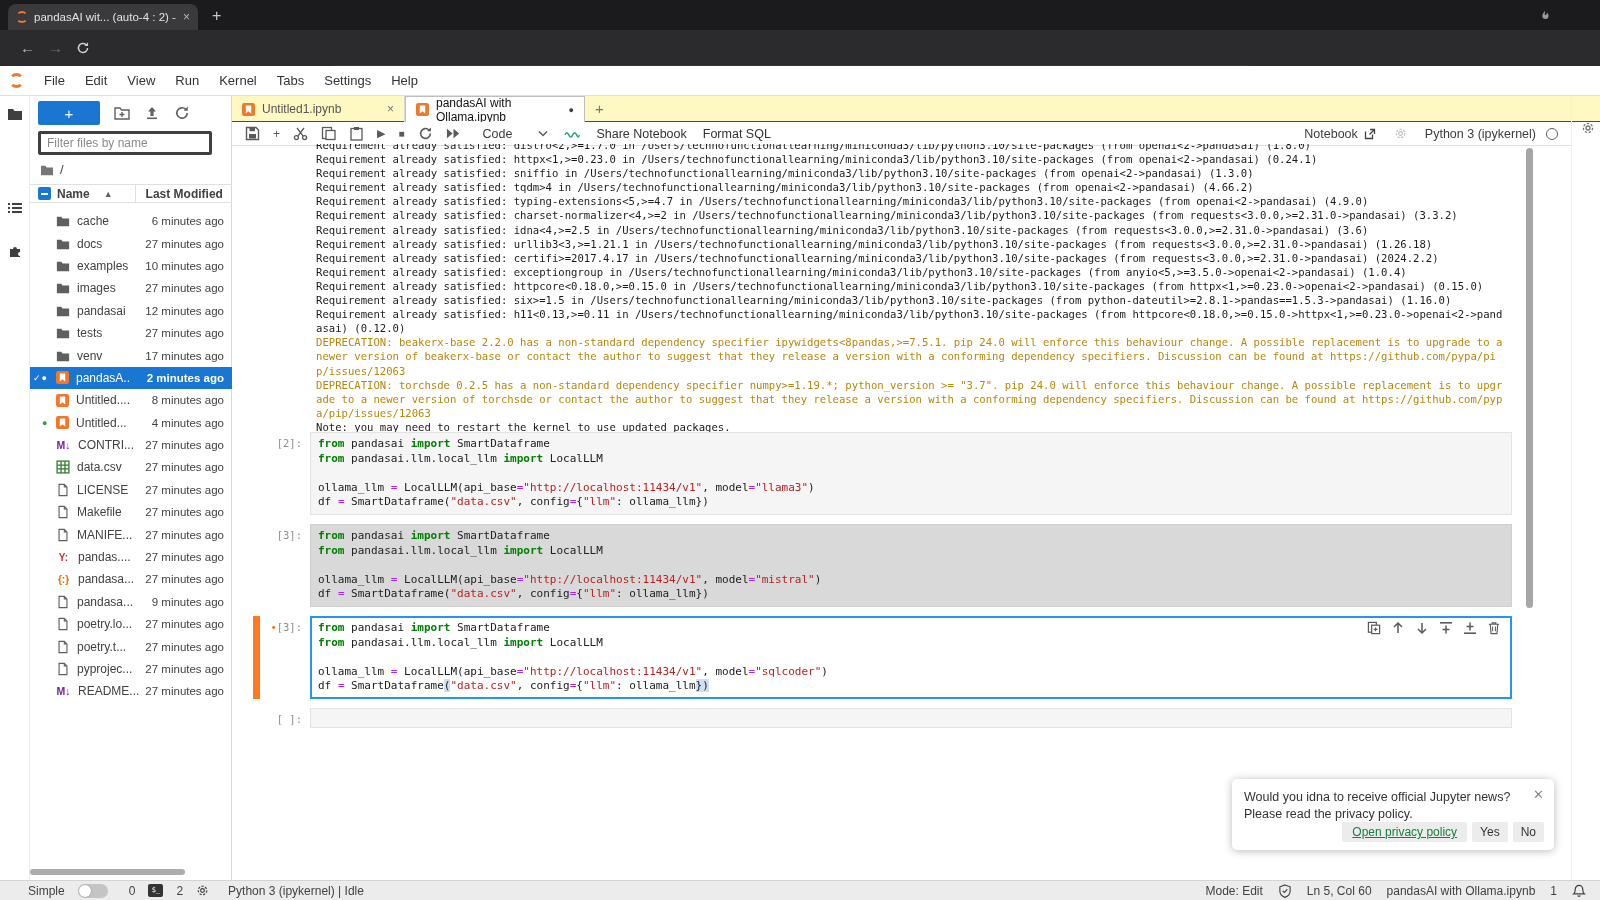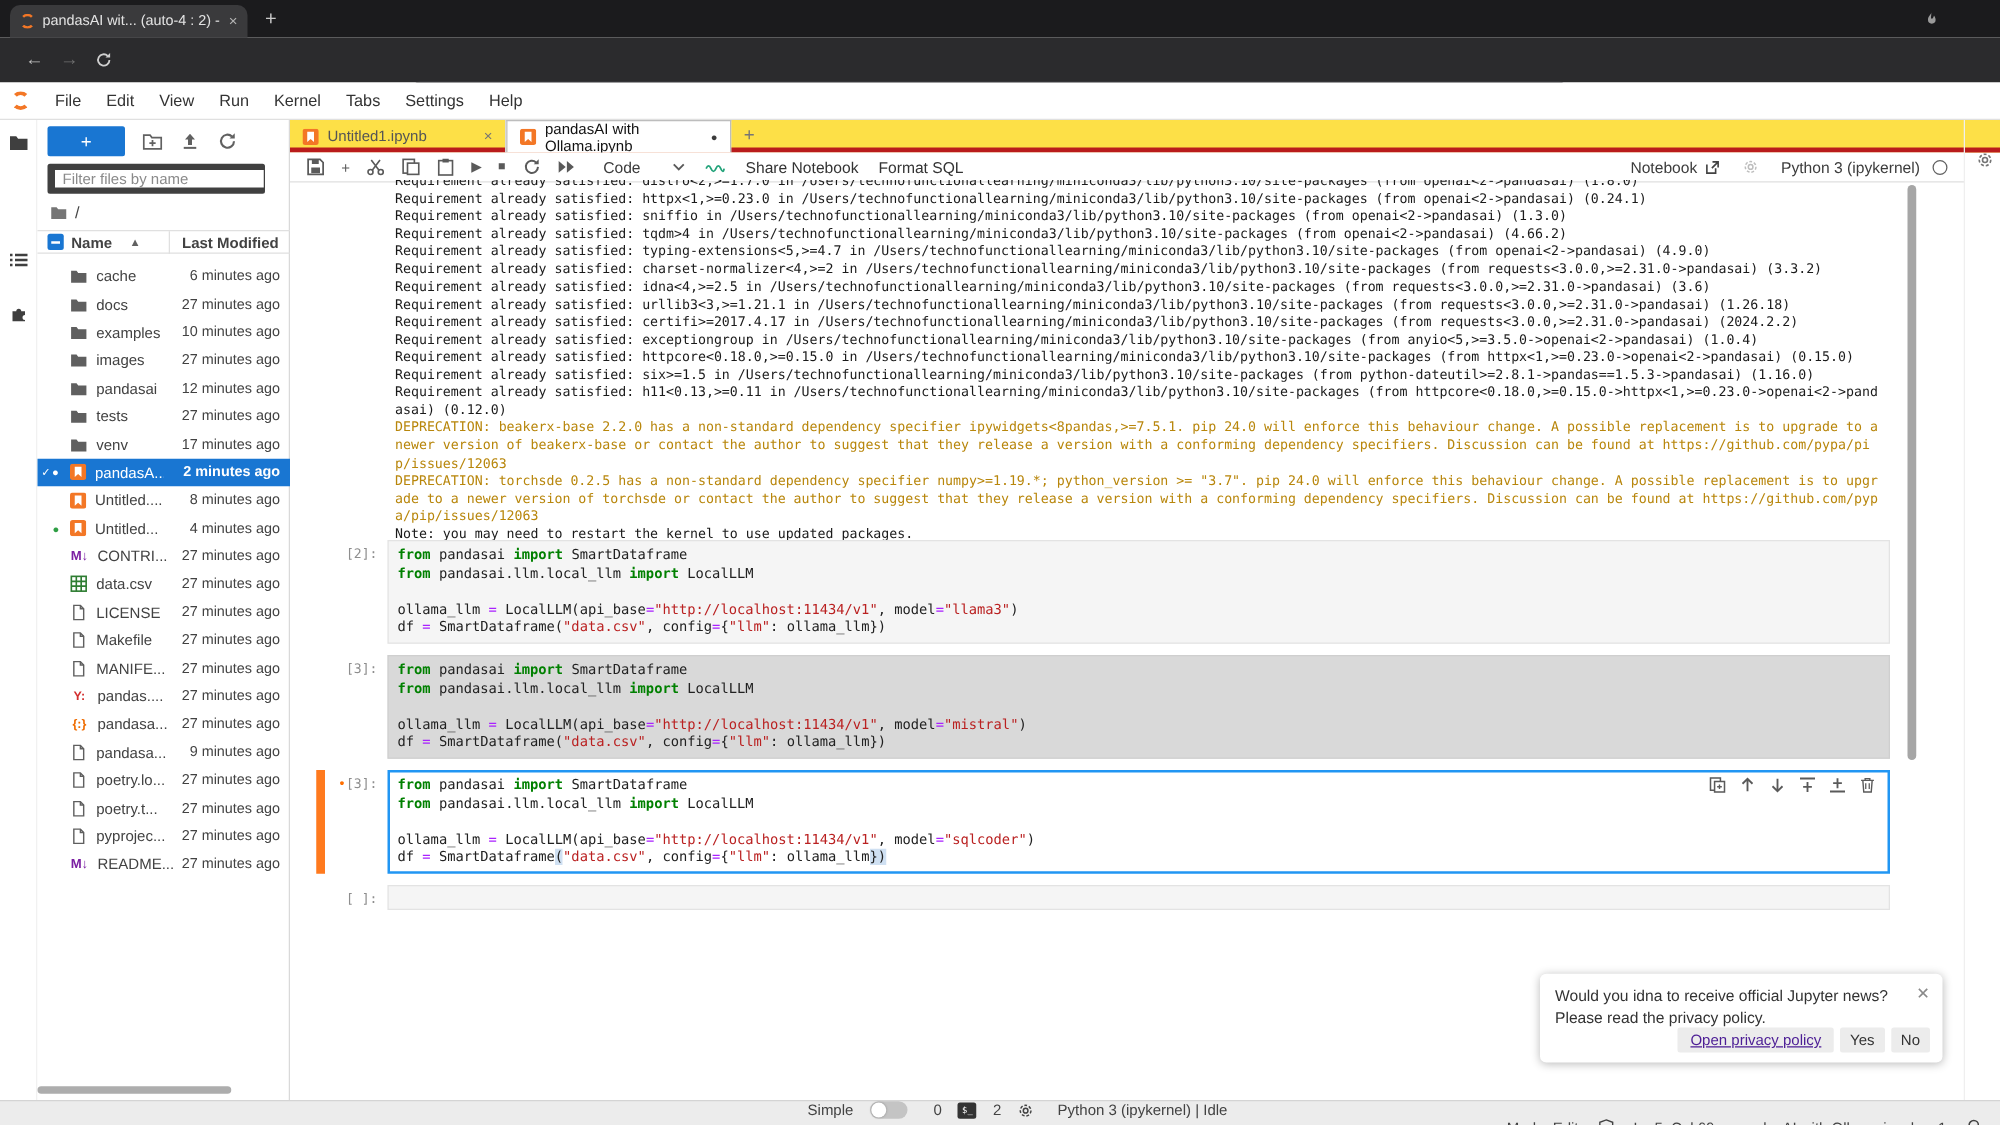--- a/index.html
+++ b/index.html
@@ -41,21 +41,21 @@
   .rec-circle { width:16px; height:16px; border-radius:50%; background:#3f3f3f; position:relative; }
   .rec-circle::after { content:""; position:absolute; left:5px; top:5px; width:6px; height:6px; background:#fff; }
 
   
   .filebrowser { position:absolute; left:30px; top:96px; width:202px; height:784px; background:#fff;
     border-right:1px solid #d9d9d9; }
   .fb-toolbar { position:absolute; left:0; top:4px; width:202px; height:26px; display:flex; align-items:center; }
   .newlauncher { width:62px; height:24px; background:#1976d2; border:none; border-radius:2px;
     color:#fff; font-size:15px; margin-left:8px; }
   .fb-tool { width:16px; height:16px; color:#616161; margin-left:14px; }
-  .filterbox { position:absolute; left:8px; top:35px; width:174px; height:24px; border:6px solid #404040;
+  .filterbox { position:absolute; left:8px; top:35px; width:174px; height:24px; border:3px solid #404040;
     border-radius:2px; display:flex; align-items:center; background:#fff; }
   .filterbox input { border:none; outline:none; flex:1; font-size:12px; padding:0 6px;
     font-family:"Liberation Sans", sans-serif; color:#333; }
   .filterbox input::placeholder { color:#8a8a8a; }
   .search-ic { width:13px; height:13px; color:#616161; margin-right:7px; }
   .breadcrumb { position:absolute; left:10px; top:66px; display:flex; align-items:center; gap:6px;
     font-size:13px; color:#424242; }
   .bc-folder { width:14px; height:12px; color:#757575; }
   .fb-header { position:absolute; left:0; top:88px; width:202px; height:19px; border-top:1px solid #e0e0e0;
     border-bottom:1px solid #e0e0e0; display:flex; align-items:center; font-size:12px; color:#424242; }
@@ -76,22 +76,22 @@
   .fico { width:14px; height:14px; flex:none; color:#5f5f5f; }
   .nbico { width:13px; height:13px; flex:none; }
   .txticon { font-size:10px; font-weight:bold; width:15px; flex:none; text-align:center; }
   .txticon.md { color:#7b1fa2; font-size:10.5px; }
   .txticon.yml { color:#d32f2f; }
   .txticon.jsn { color:#ef6c00; }
   .hscroll { position:absolute; left:30px; top:868px; width:202px; height:8px; }
   .hthumb { position:absolute; left:0; top:1px; width:155px; height:6px; background:#adadad; border-radius:3px; }
 
   
-  .doctabs { position:absolute; left:232px; top:96px; width:1368px; height:26px; background:#fde047;
-    border-bottom:4px solid #b91c1c; display:flex; }
+  .doctabs { position:absolute; left:232px; top:96px; width:1368px; height:26px; background:#fef9c3;
+    border-bottom:1px solid #b91c1c; display:flex; }
   .doctab { height:26px; display:flex; align-items:center; gap:7px; padding:0 10px; font-size:12px;
     color:#555; border-right:1px solid #d9d9d9; width:173px; }
   .doctab.active { background:#fff; border:1px solid #bdbdbd; border-bottom:none; color:#111; width:180px; }
   .doctab .tclose { margin-left:auto; color:#757575; font-size:12px; }
   .doctab .dirty { margin-left:auto; color:#3b3b3b; font-size:9px; }
   .addtab { color:#757575; font-size:15px; margin:4px 0 0 10px; }
 
   .nbtoolbar { position:absolute; left:232px; top:122px; width:1340px; height:24px; background:#fff;
     border-bottom:1px solid #e0e0e0; display:flex; align-items:center; font-size:12.5px; color:#3c3c3c; }
   .tbico { width:15px; height:15px; color:#5a5a5a; margin-left:13px; flex:none; }
@@ -135,25 +135,25 @@
   .vscroll { position:absolute; left:1526px; top:148px; width:7px; height:460px; background:#a6a6a6; border-radius:4px; }
 
   
   .popup { position:absolute; left:1232px; top:779px; width:322px; height:71px; background:#fff;
     border-radius:5px; box-shadow:0 1px 8px rgba(0,0,0,.28); padding:10px 12px; }
   .popup-line { font-size:12.5px; color:#333; line-height:17px; }
   .popup-close { position:absolute; right:10px; top:8px; color:#8a8a8a; font-size:13px; }
   .popup-btns { position:absolute; right:10px; bottom:8px; display:flex; gap:5px; }
   .pbtn { background:#ececec; border:none; border-radius:2px; font-size:12px; padding:3px 8px;
     color:#333; font-family:"Liberation Sans", sans-serif; }
-  .pbtn.link { color:#4c1d95; text-decoration:underline; padding:3px 10px; }
+  .pbtn.link { color:#15803d; text-decoration:underline; padding:3px 10px; }
 
   
   .statusbar { position:absolute; left:0; top:880px; width:1600px; height:20px; background:#ececec;
-    border-top:1px solid #d4d4d4; display:flex; align-items:center; font-size:12px; color:#424242;flex-direction:column; }
+    border-top:1px solid #d4d4d4; display:flex; align-items:center; font-size:12px; color:#424242; }
   .sb-left { display:flex; align-items:center; gap:13px; padding-left:28px; }
   .toggle { width:30px; height:14px; background:#c4c4c4; border-radius:7px; position:relative; }
   .toggle::after { content:""; position:absolute; left:1px; top:1px; width:12px; height:12px;
     background:#fff; border-radius:50%; box-shadow:0 0 2px rgba(0,0,0,.3); }
   .term-ic { width:15px; height:13px; background:#333; border-radius:2px; color:#fff; font-size:7px;
     font-family:"DejaVu Sans Mono", monospace; text-align:center; line-height:13px; }
   .kern-ic { width:13px; height:13px; color:#424242; }
   .sb-right { margin-left:auto; display:flex; align-items:center; gap:15px; padding-right:14px; }
   .shield-ic, .bell-ic { width:14px; height:14px; color:#424242; }
 </style>

